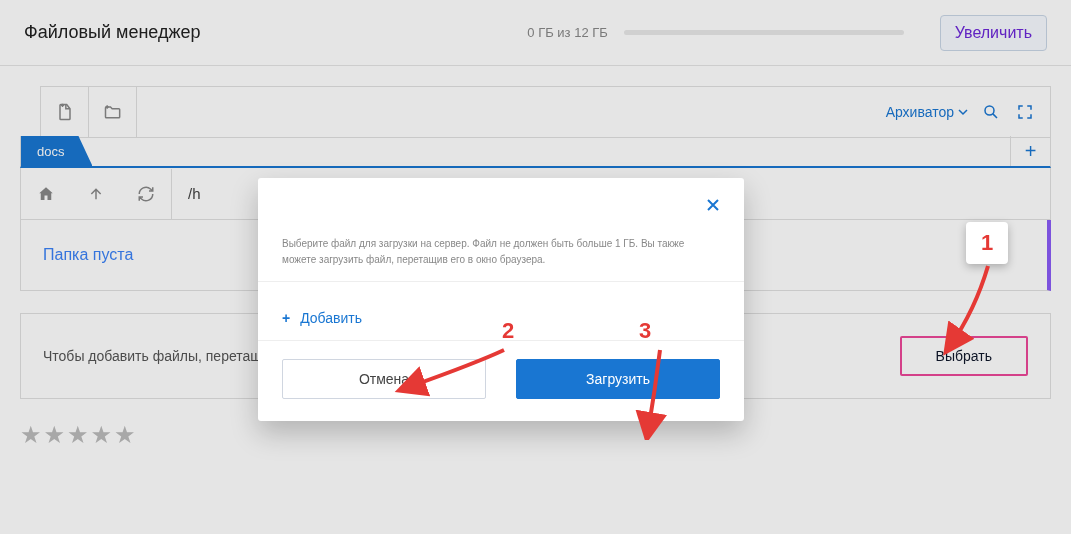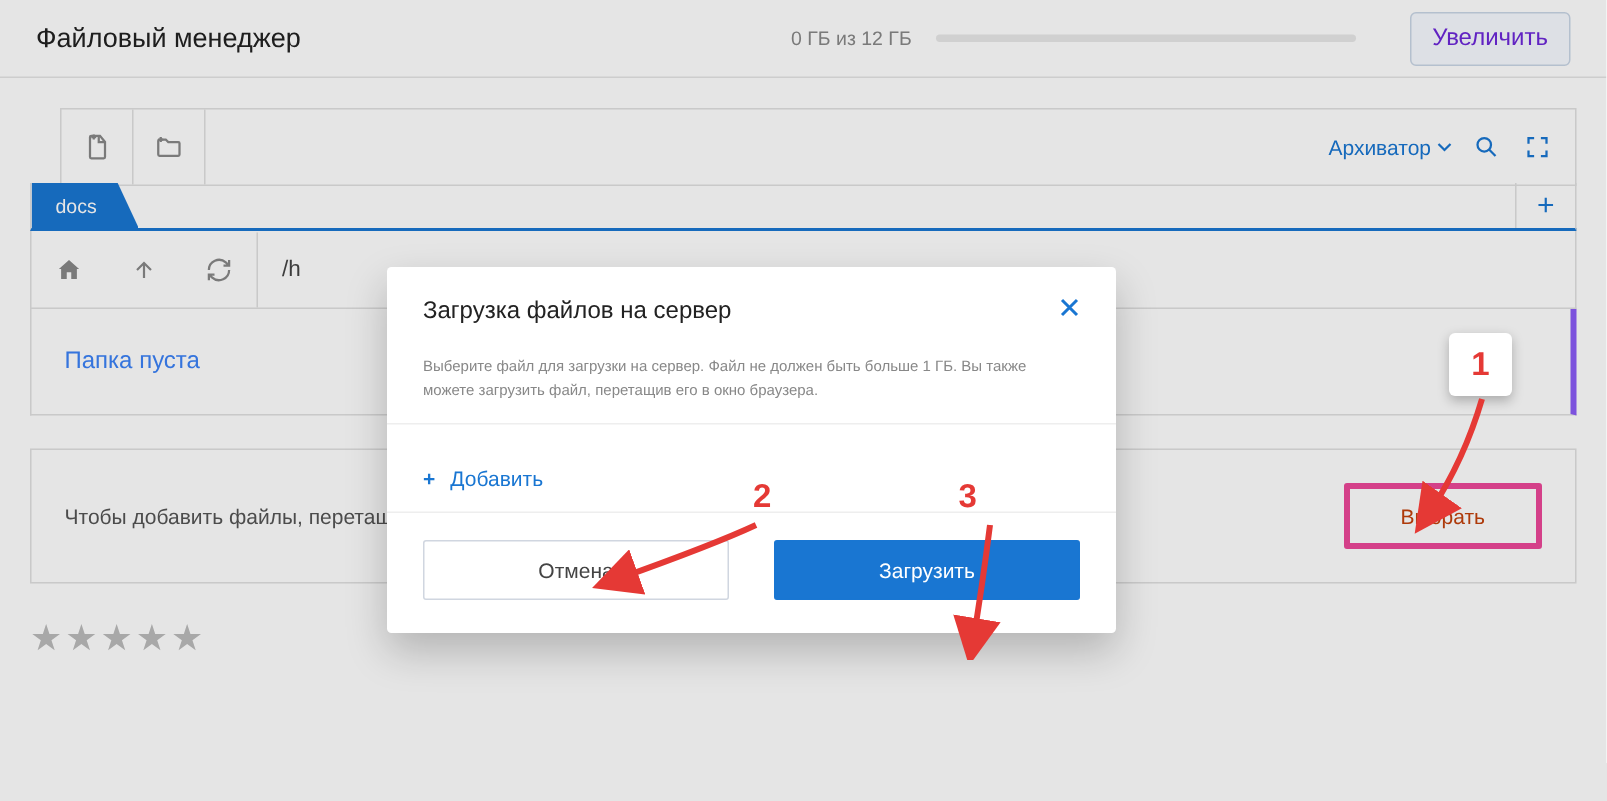--- a/index.html
+++ b/index.html
@@ -1,21 +1,21 @@
 <!DOCTYPE html>
 <html><head>
 <meta charset="utf-8">
 <style>
   * { box-sizing: border-box; margin: 0; padding: 0; }
   html, body { width: 1071px; height: 534px; overflow: hidden; font-family: -apple-system, "Helvetica Neue", Arial, sans-serif; background: #fff; }
   .page { position: relative; width: 1071px; height: 534px; }
   .overlay-dim { position: absolute; inset: 0; background: rgba(0,0,0,0.10); }
 
   
-  .header { height: 52px; display: flex; align-items: center; padding: 0 24px; border-bottom: 1px solid #e5e5e5; }
+  .header { height: 66px; display: flex; align-items: center; padding: 0 24px; border-bottom: 1px solid #e5e5e5; }
   .header-title { font-size: 18px; font-weight: 500; color: #222; }
   .storage { margin-left: auto; display: flex; align-items: center; gap: 16px; }
   .storage-text { font-size: 13px; color: #888; }
   .storage-bar { width: 280px; height: 5px; border-radius: 4px; background: #e8e8e8; }
   .btn-increase { margin-left: 20px; border: 1px solid #c9d6e6; background: #f6faff; color: #6d28d9; font-size: 16px; padding: 8px 14px; border-radius: 4px; cursor: pointer; }
 
   
   .content { padding: 20px; }
   .toolbar { border: 1px solid #e0e0e0; height: 52px; display: flex; align-items: center; margin-left: 20px; }
   .tb-left { display: flex; }
@@ -30,21 +30,21 @@
 
   .path-row { border-left: 1px solid #e0e0e0; border-right: 1px solid #e0e0e0; border-bottom: 1px solid #e0e0e0; height: 52px; display: flex; align-items: center; }
   .path-ico { width: 50px; height: 50px; display: flex; align-items: center; justify-content: center; color: #888; cursor: pointer;}
   .path-sep { width: 1px; height: 50px; background: #e0e0e0; }
   .path-text { padding-left: 16px; font-size: 15px; color: #444; }
 
   .empty-box { border-left: 1px solid #e0e0e0; border-right: 4px solid #8b5cf6; border-bottom: 1px solid #e0e0e0; padding: 26px 22px; font-size: 16px; color: #3b82f6; }
 
   .upload-hint-row { margin-top: 22px; border: 1px solid #e0e0e0; padding: 22px; display: flex; align-items: center; }
   .hint-text { font-size: 14px; color: #555; }
-  .btn-select { margin-left: auto; border: 4px solid #ec4899; background: #fff; color: #c2410c; font-size: 14px; padding: 10px 34px; border-radius: 2px; cursor: pointer; }
+  .btn-select { margin-left: auto; border: 2px solid #ec4899; background: #fff; color: #0f172a; font-size: 14px; padding: 10px 34px; border-radius: 2px; cursor: pointer; }
 
   .rate-row { margin-top: 22px; }
   .rate-title { font-size: 17px; color: #444; }
   .stars { margin-top: 6px; color: #bbb; font-size: 24px; letter-spacing: 2px; }
 
   
   .modal { position: absolute; left: 258px; top: 178px; width: 486px; background: #fff; border-radius: 3px; box-shadow: 0 12px 28px rgba(0,0,0,0.22); }
   .modal-head { display: flex; align-items: center; padding: 20px 24px; }
   .modal-title { font-size: 16px; font-weight: 500; color: #222; }
   .modal-close { margin-left: auto; color: #1976d2; cursor: pointer; font-size: 16px; }
@@ -156,21 +156,20 @@
 
     <div class="rate-row">
       <div class="stars">★★★★★</div>
     </div>
   </div>
 
   <div class="overlay-dim"></div>
 
   <div class="modal">
     <div class="modal-head">
-      <div class="modal-title">Загрузка файлов на сервер</div>
       <div class="modal-close">
         <svg width="14" height="14" viewBox="0 0 14 14">
             <path d="M2 2l10 10M12 2 2 12" stroke="#1976d2" stroke-width="2"></path>
           </svg>
       </div>
     </div>
     <div class="modal-body">
       <div class="modal-text">Выберите файл для загрузки на сервер. Файл не должен быть больше 1 ГБ. Вы также можете загрузить файл, перетащив его в окно браузера.</div>
       <div class="modal-divider"></div>
     </div>

